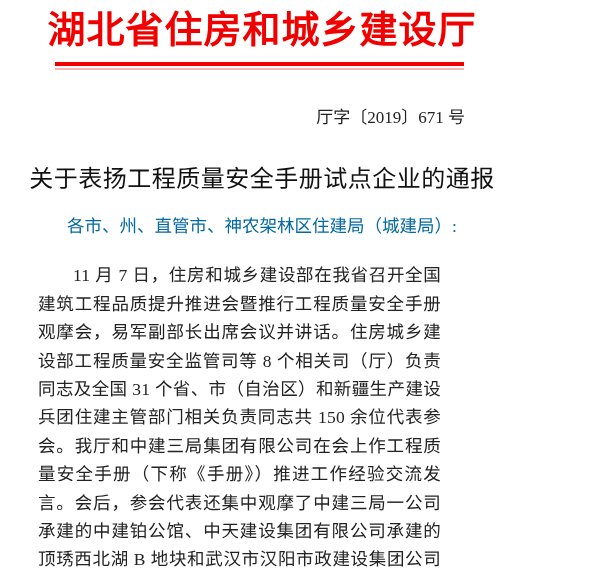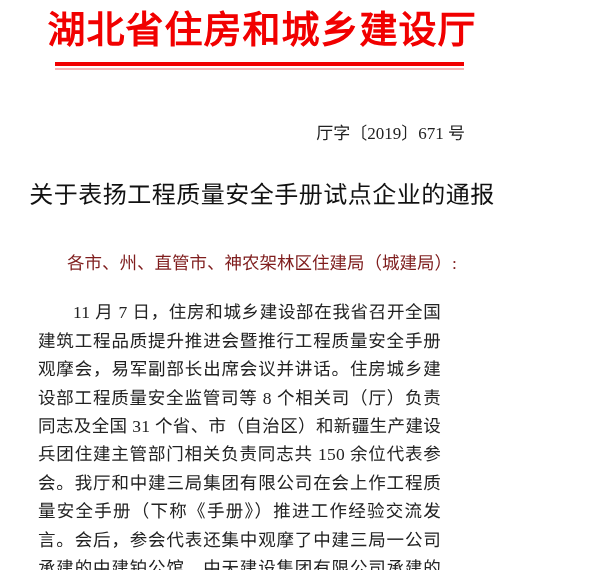--- a/index.html
+++ b/index.html
@@ -21,44 +21,44 @@
     font-weight: bold;
     font-size: 38px;
     line-height: 1.25;
     letter-spacing: 1px;
     white-space: nowrap;
   }
   .redline-wrap { margin: 7px 60px 0 55px; }
   .redline-thick { height: 4px; background: var(--accent-red); }
   .redline-thin  { height: 2px; background: #f8b4b4; margin-top: 2px; }
   .docnum {
-    margin-top: 54px;
+    margin-top: 38px;
     text-align: right;
     padding-right: 59px;
     font-size: 17px;
     line-height: 1.15;
     color: #222;
     white-space: nowrap;
   }
   .doc-title {
     margin-top: 37px;
     text-align: center;
     font-size: 24px;
     font-weight: normal;
     letter-spacing: 0.5px;
     line-height: 1.3;
     color: #111;
     white-space: nowrap;
   }
   .salutation {
-    margin-top: 42px;
+    margin-top: 21px;
     margin-left: 67px;
     font-size: 17.5px;
     line-height: 1.15;
-    color: #7f1d1d;
+    color: #0369a1;
     white-space: nowrap;
   }
   .body-paragraph {
     margin: 25px 83px 0 38px;
     font-size: 17.5px;
     line-height: 28.4px;
     text-align: justify;
     text-indent: 2em;
     color: #222;
     letter-spacing: 0.2px;

